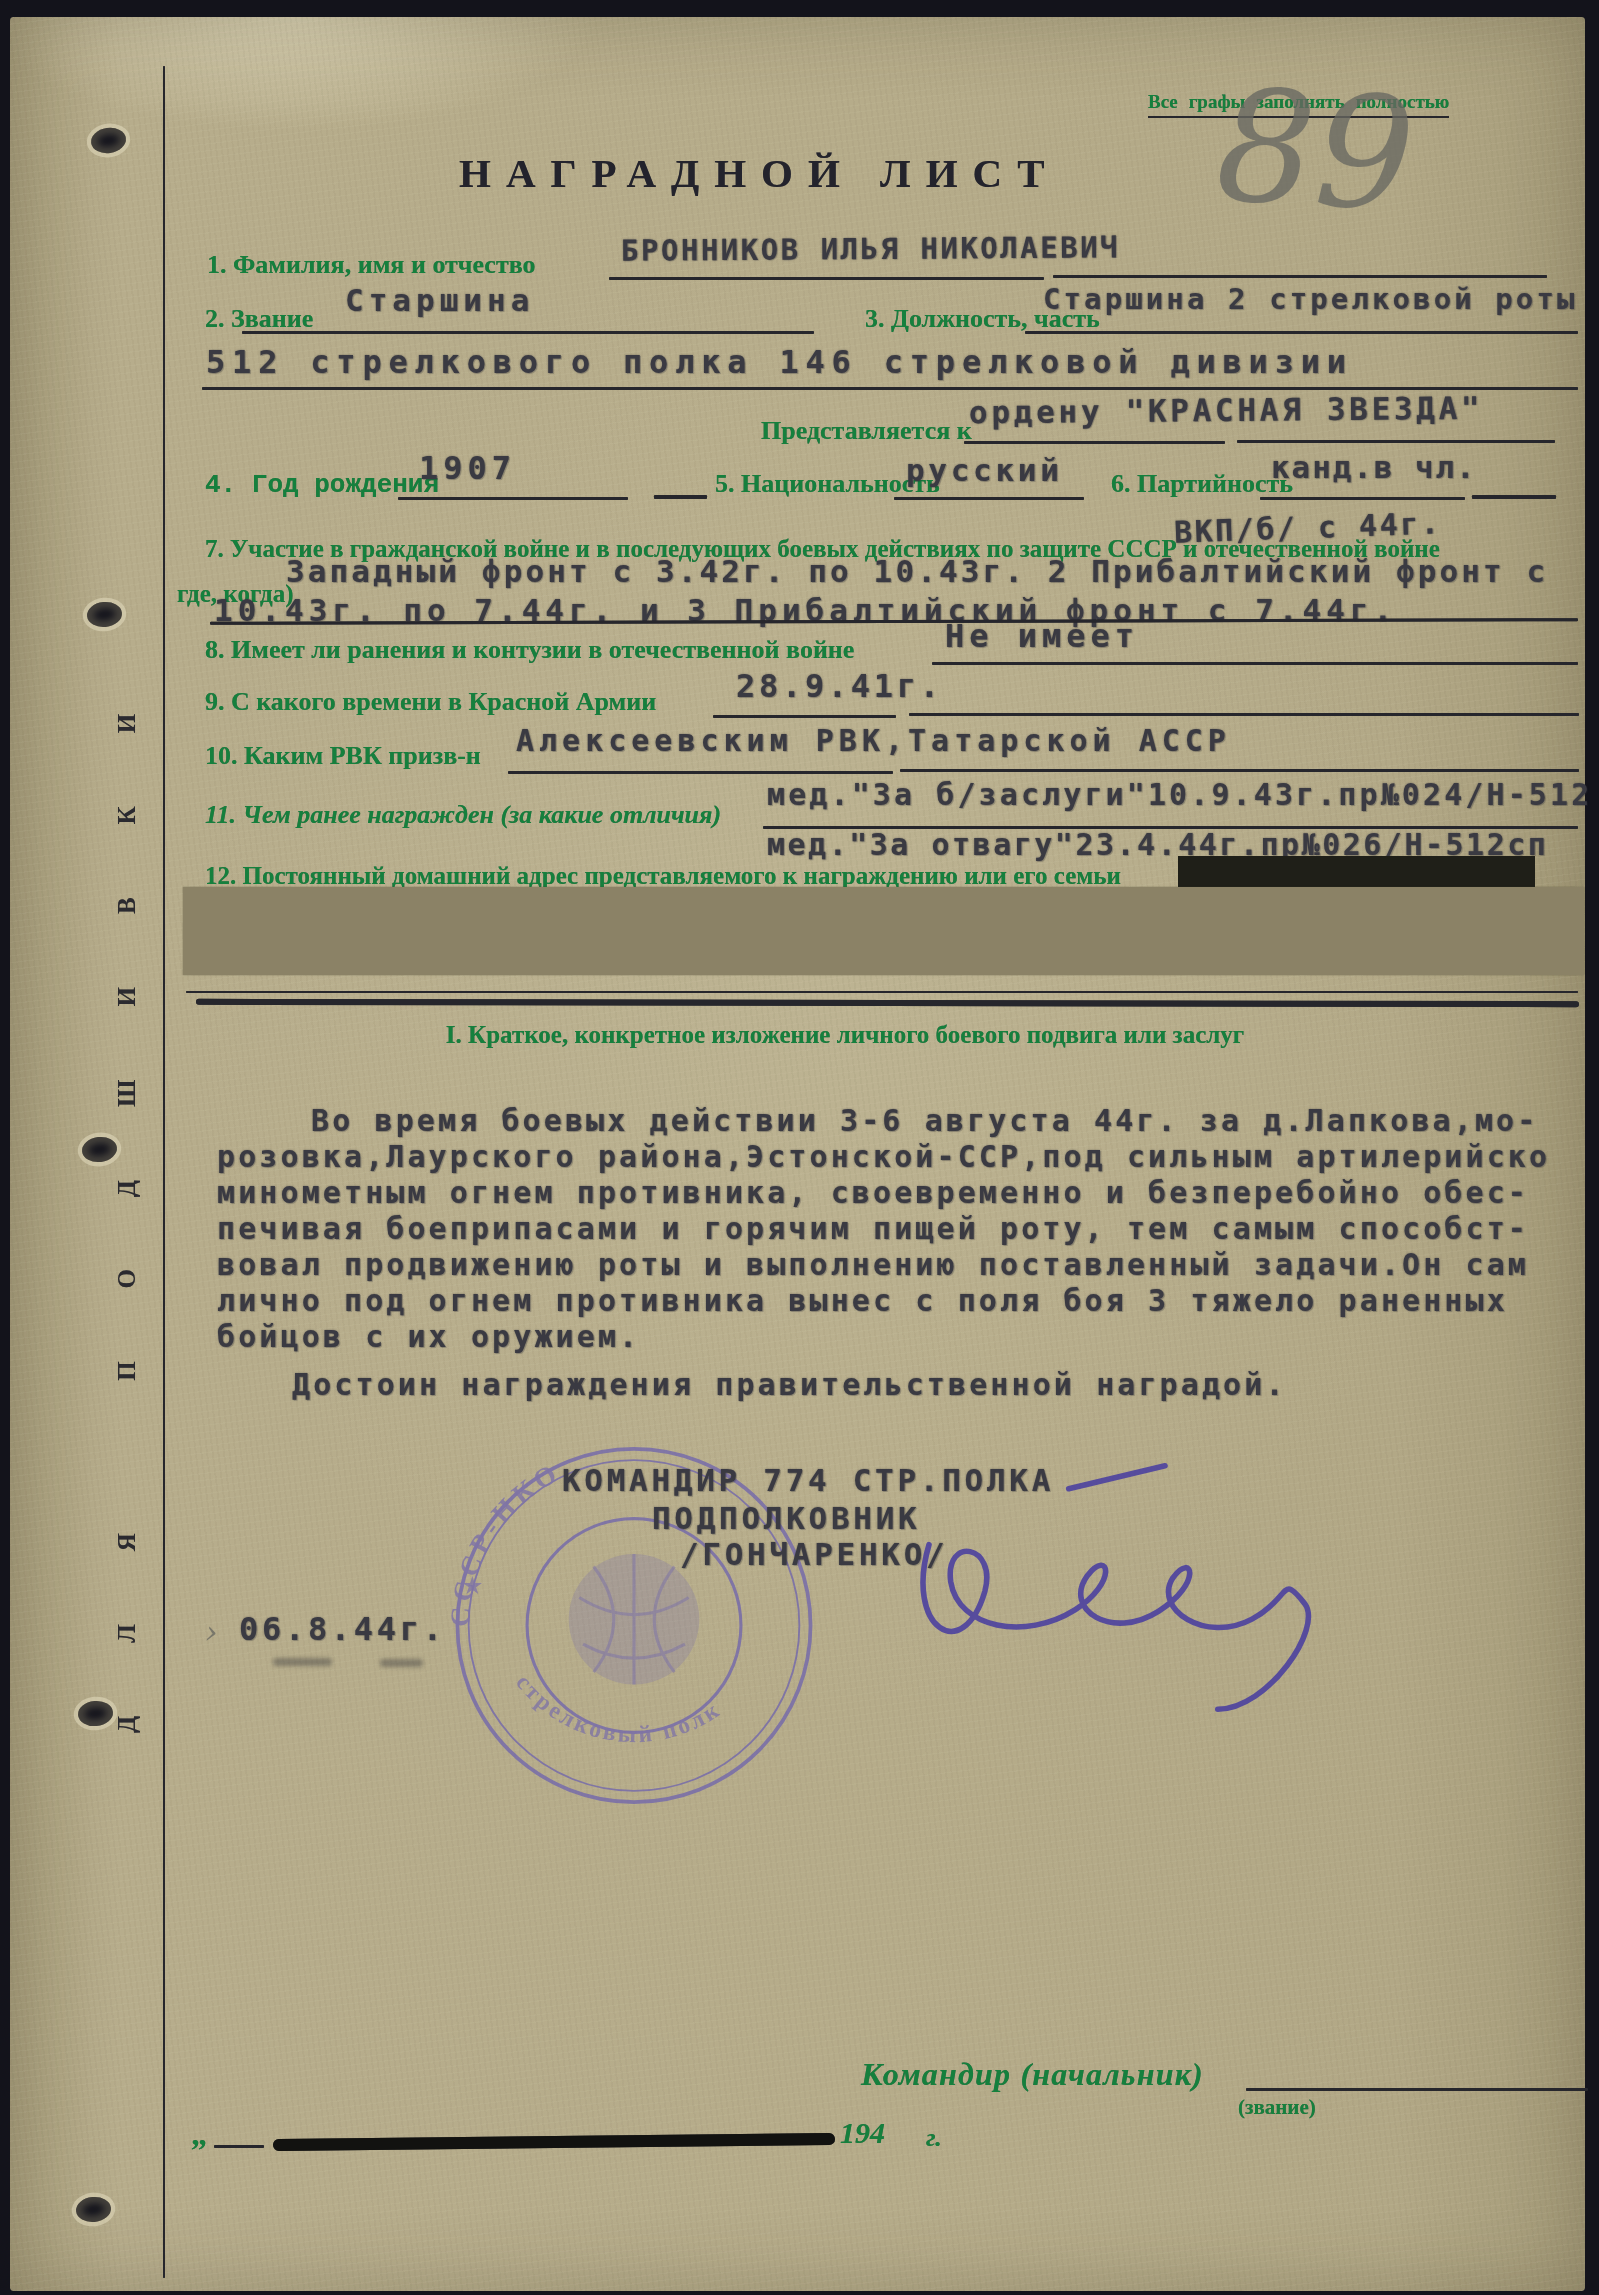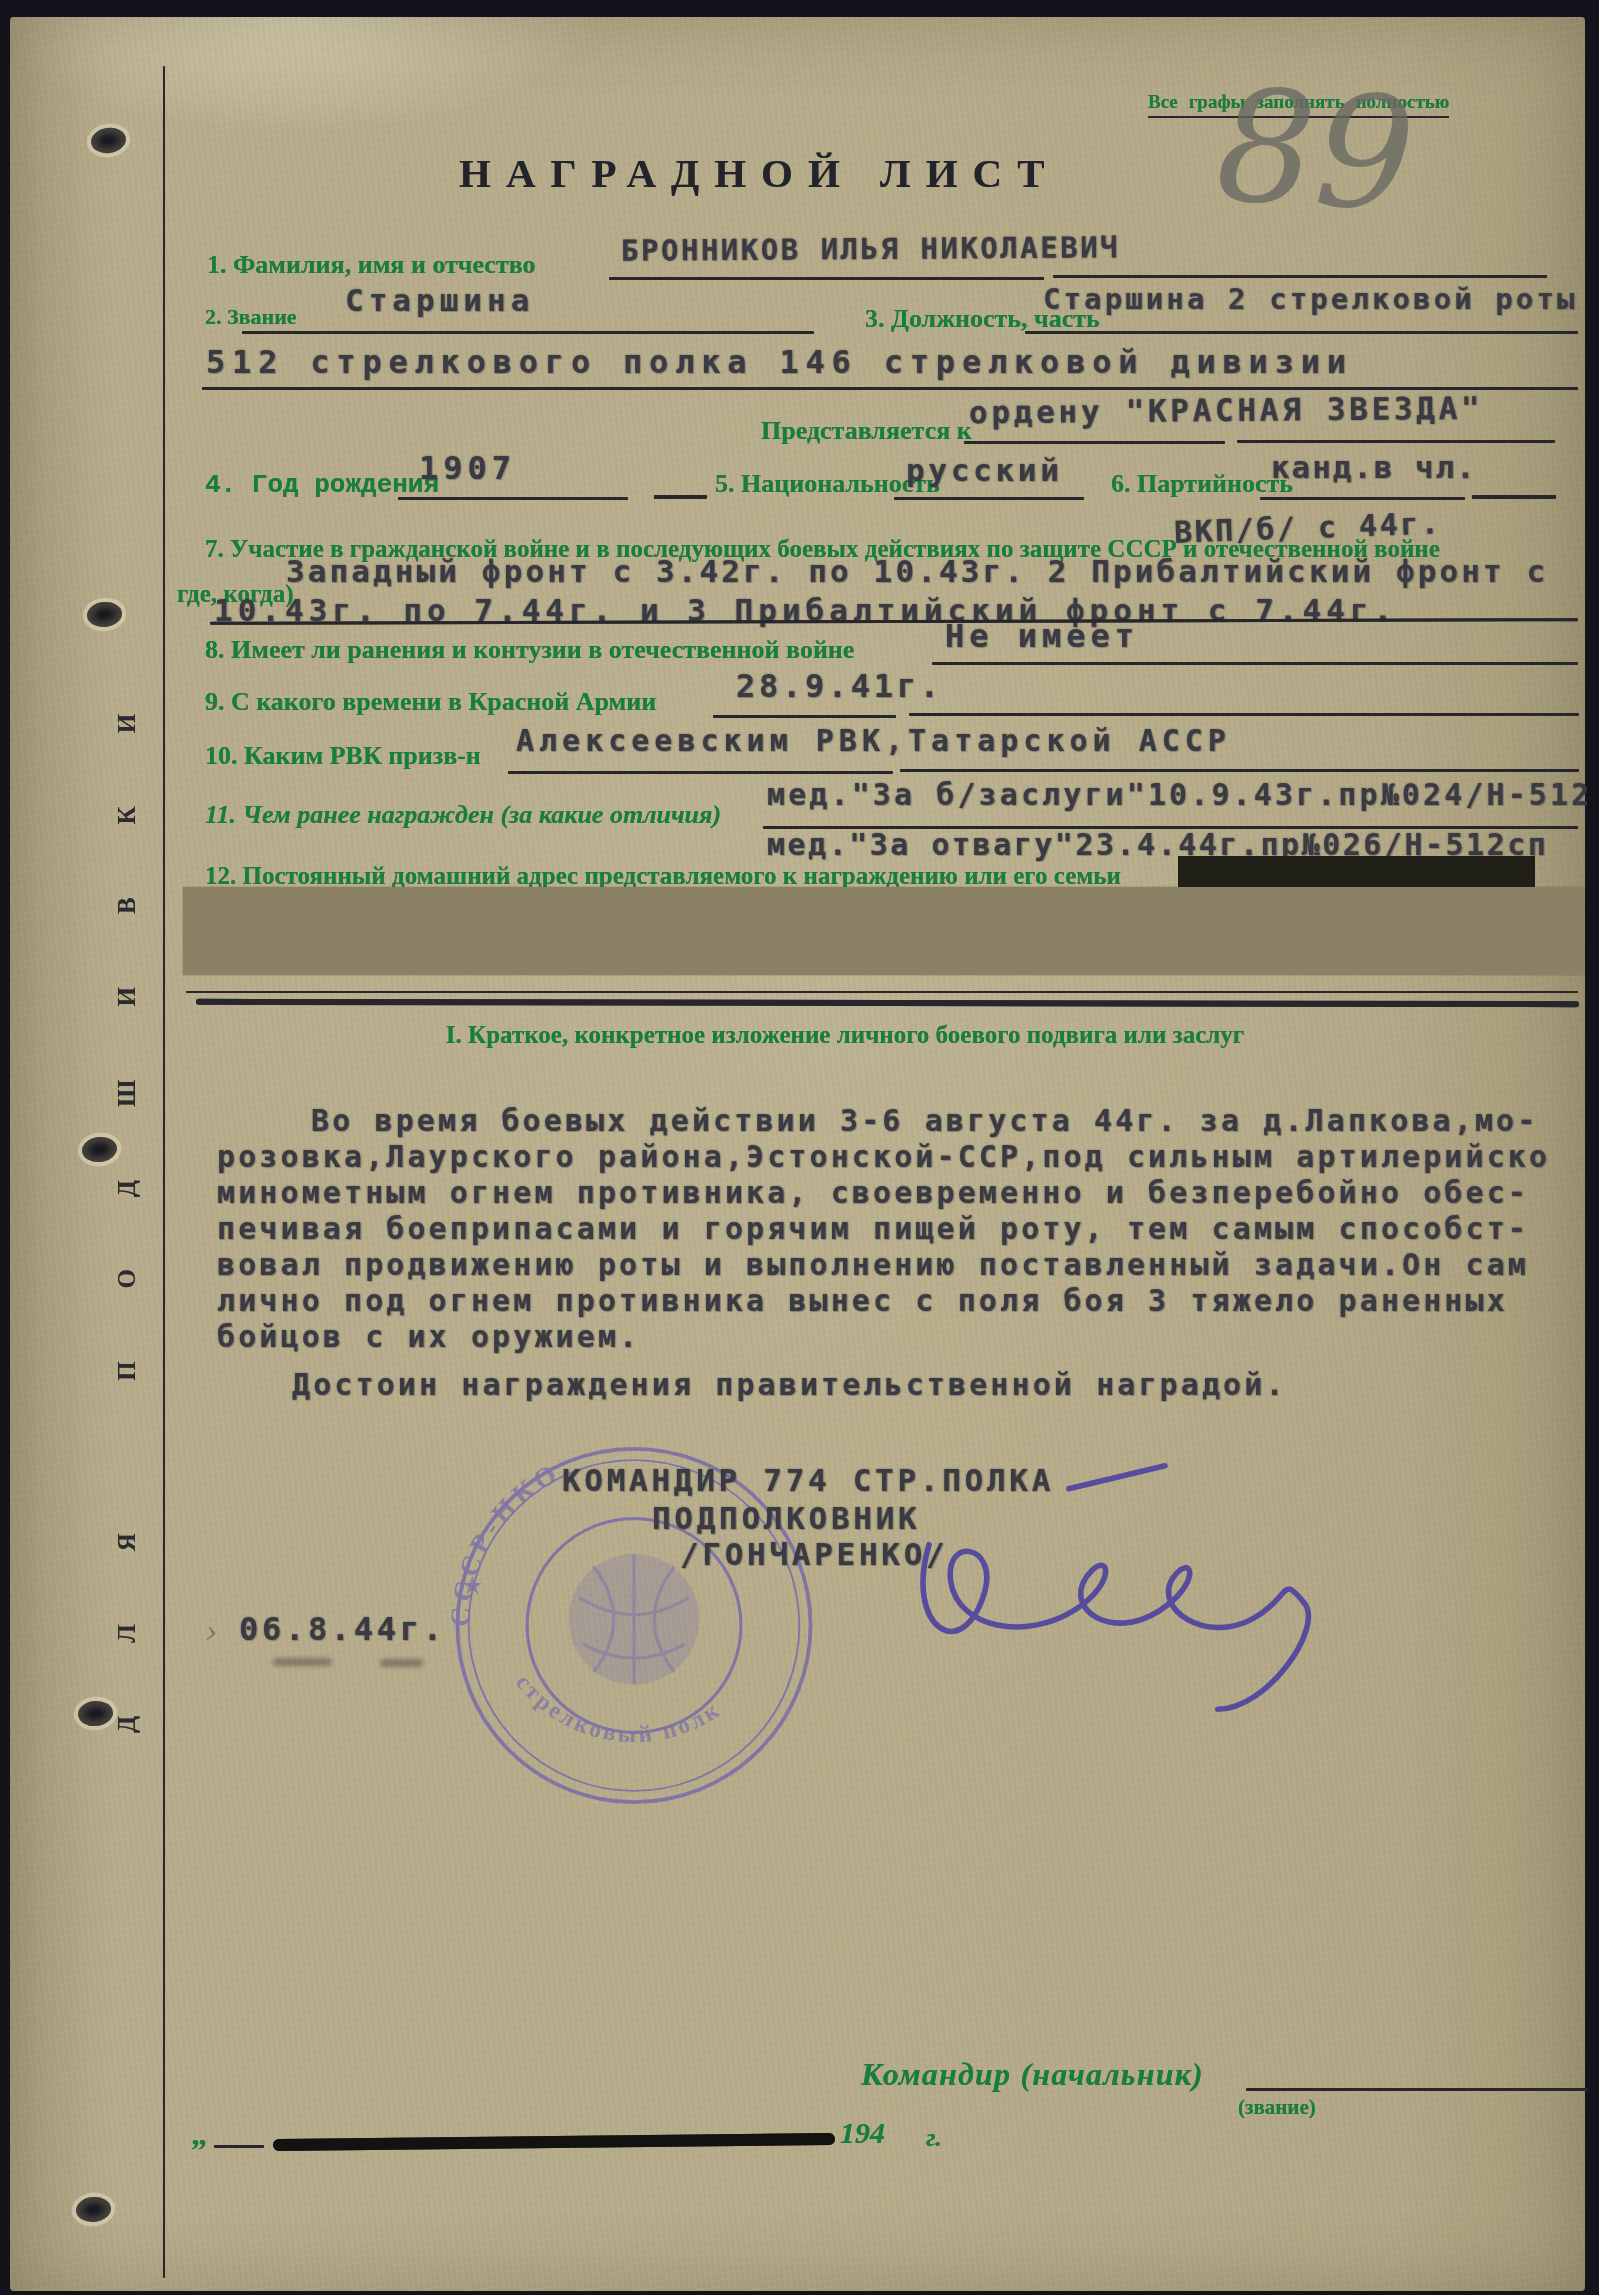--- a/index.html
+++ b/index.html
@@ -45,21 +45,21 @@
 
 <span class="abs label" style="left:1148px;top:92px;font-size:19px;word-spacing:6.2px;border-bottom:2.5px solid #26262c;padding-bottom:5px;">Все графы заполнять полностью</span>
 <span class="abs label" style="left:459px;top:153px;font-size:41px;letter-spacing:15px;color:#23232c;">НАГРАДНОЙ  ЛИСТ</span>
 <span class="abs pencil" style="left:1217px;top:73px;font-size:155px;transform:rotate(3deg);line-height:1;">89</span>
 
 <span class="abs label" style="left:207px;top:252px;font-size:26px;">1. Фамилия, имя и отчество</span>
 <span class="abs typed" style="left:621px;top:235px;font-size:29px;letter-spacing:2.5px;transform:rotate(-.4deg);">БРОННИКОВ ИЛЬЯ НИКОЛАЕВИЧ</span>
 <div class="rule" style="left:609px;top:277px;width:435px;height:2.5px;"></div>
 <div class="rule" style="left:1053px;top:275px;width:494px;height:2.5px;"></div>
 
-<span class="abs label" style="left:205px;top:306px;font-size:22px;">2. Звание</span>
+<span class="abs label" style="left:205px;top:306px;font-size:26px;">2. Звание</span>
 <span class="abs typed" style="left:345px;top:285px;font-size:31px;letter-spacing:5px;">Старшина</span>
 <div class="rule" style="left:242px;top:331px;width:572px;height:2.5px;"></div>
 <span class="abs label" style="left:830px;top:306px;font-size:26px;margin-left:35px;">3. Должность, часть</span>
 <span class="abs typed" style="left:1043px;top:285px;font-size:29px;letter-spacing:3.1px;">Старшина 2 стрелковой роты</span>
 <div class="rule" style="left:1025px;top:331px;width:553px;height:2.5px;"></div>
 <span class="abs typed" style="left:206px;top:346px;font-size:32px;letter-spacing:6.8px;">512 стрелкового полка 146 стрелковой дивизии</span>
 <div class="rule" style="left:202px;top:387px;width:1376px;height:3.1px;"></div>
 
 <span class="abs label" style="left:761px;top:418px;font-size:26px;">Представляется к</span>
 <span class="abs typed" style="left:969px;top:395px;font-size:31px;letter-spacing:3.7px;transform:rotate(-.5deg);">ордену "КРАСНАЯ ЗВЕЗДА"</span>

